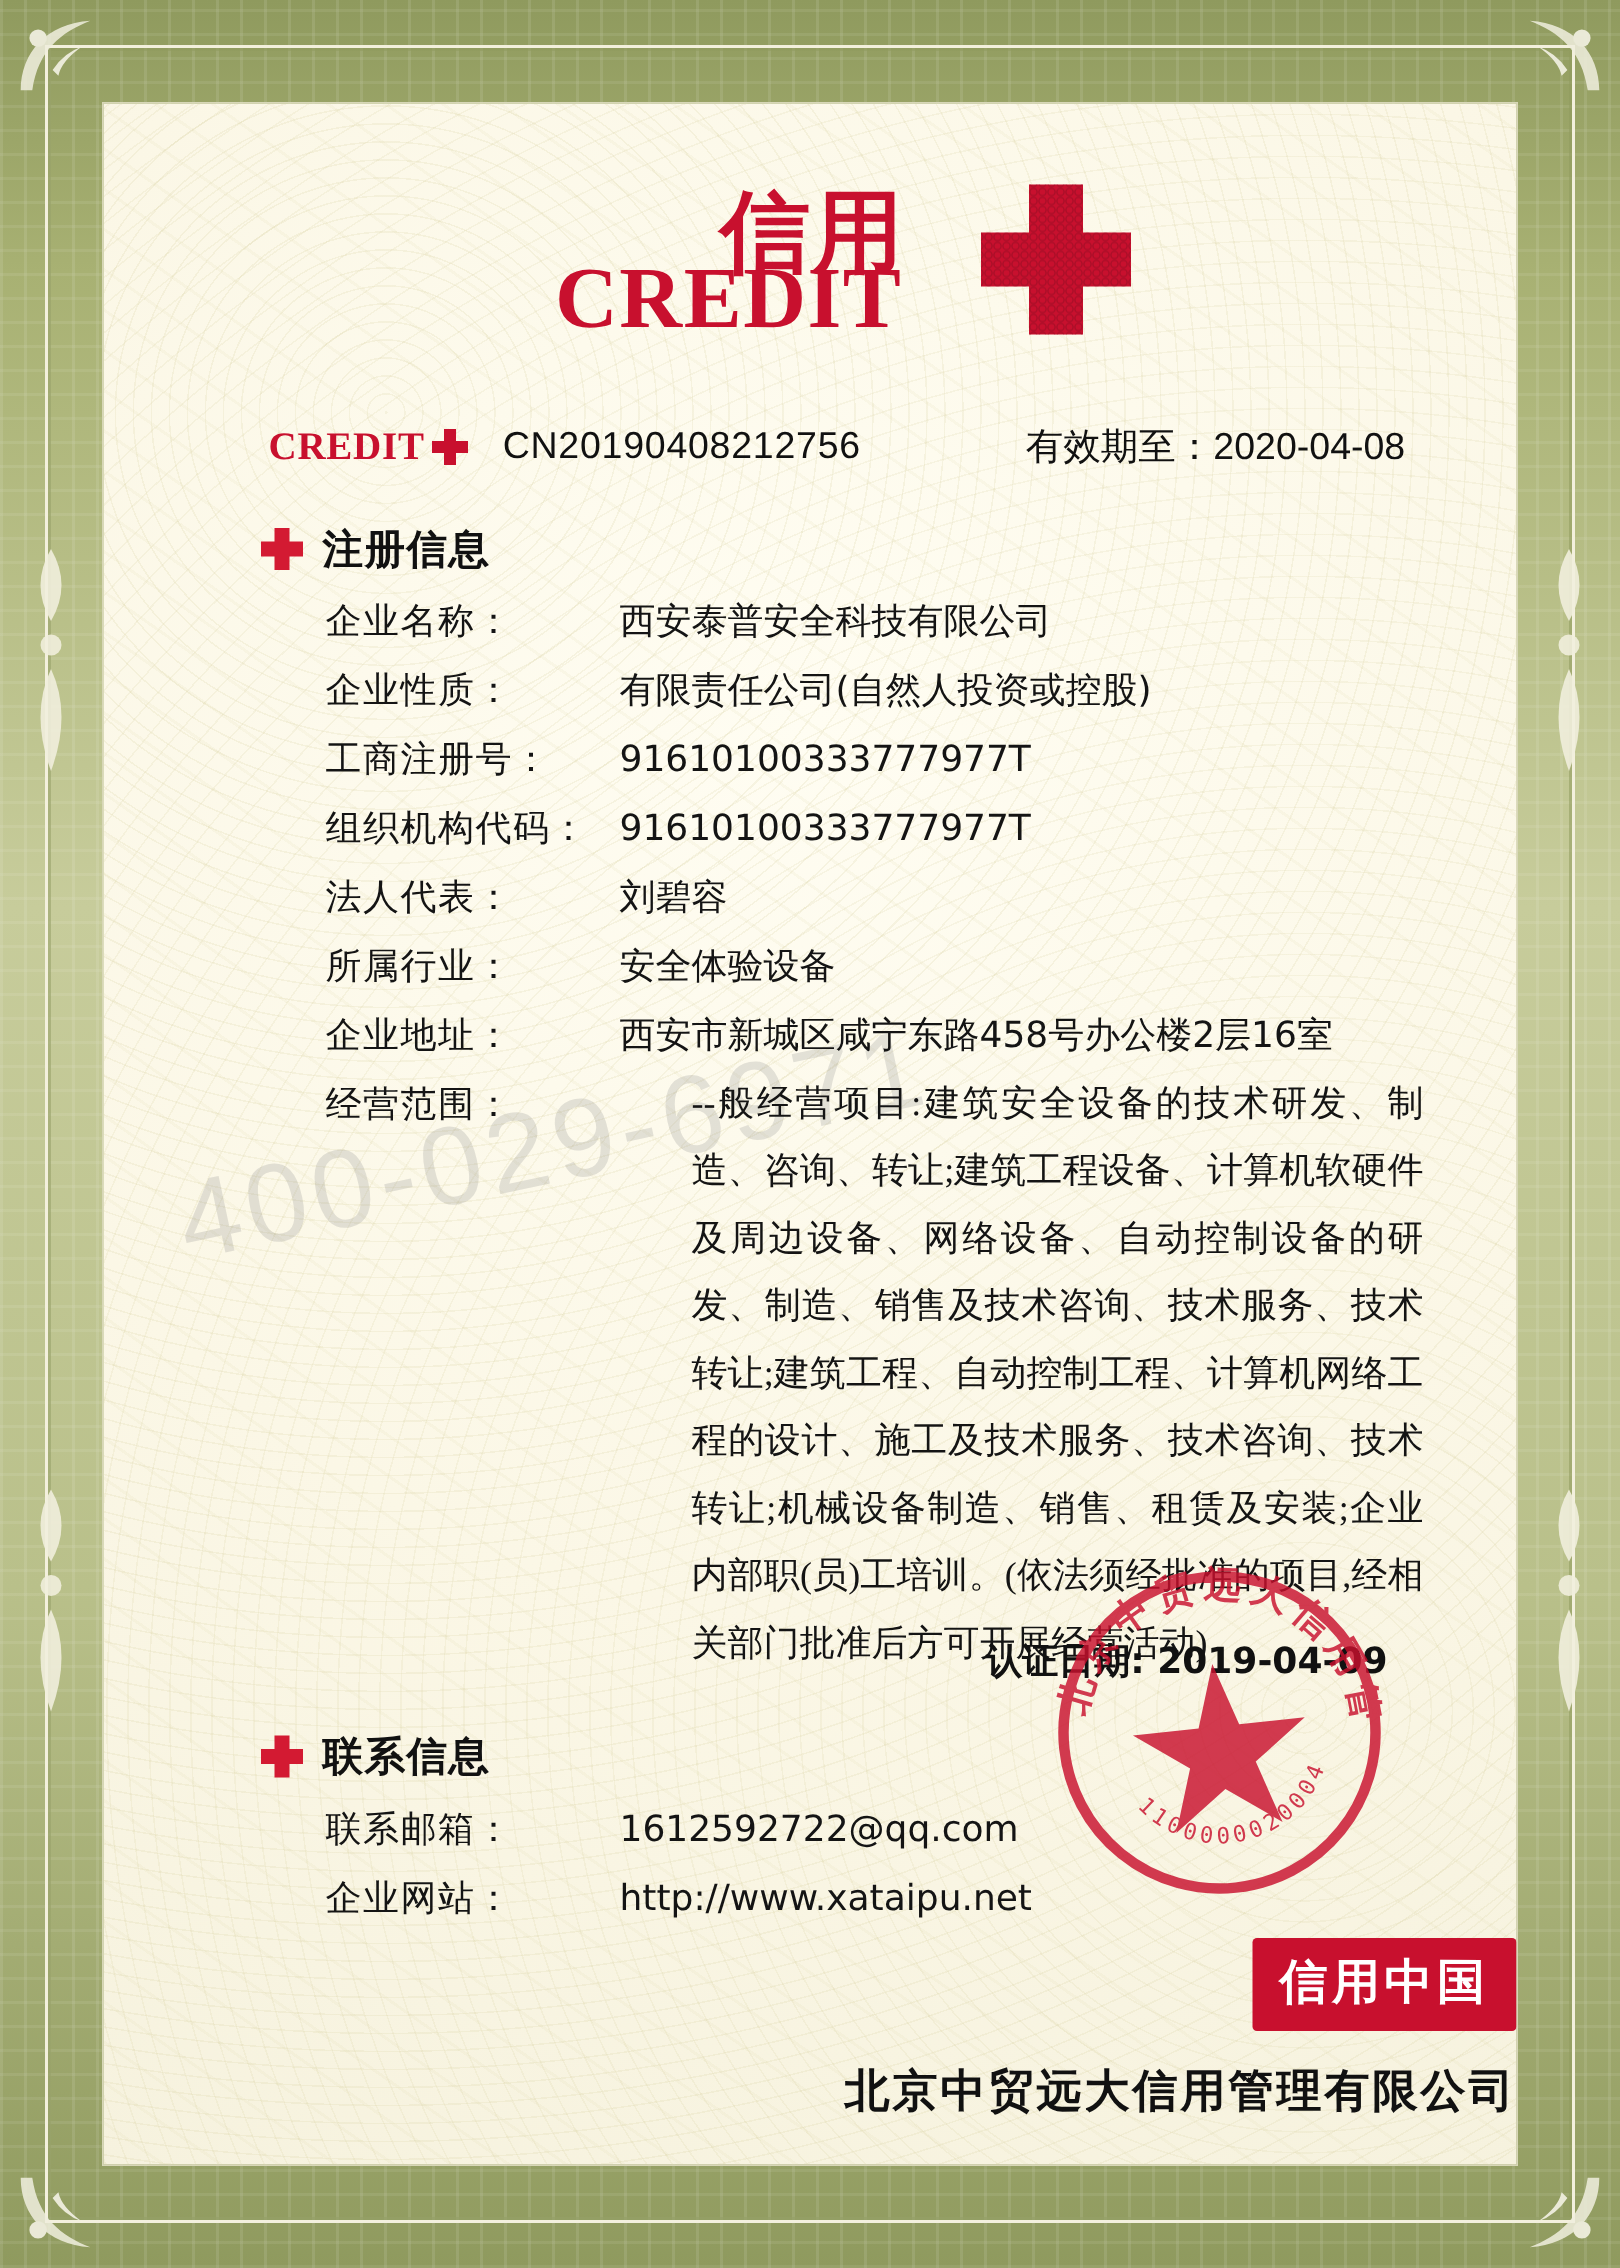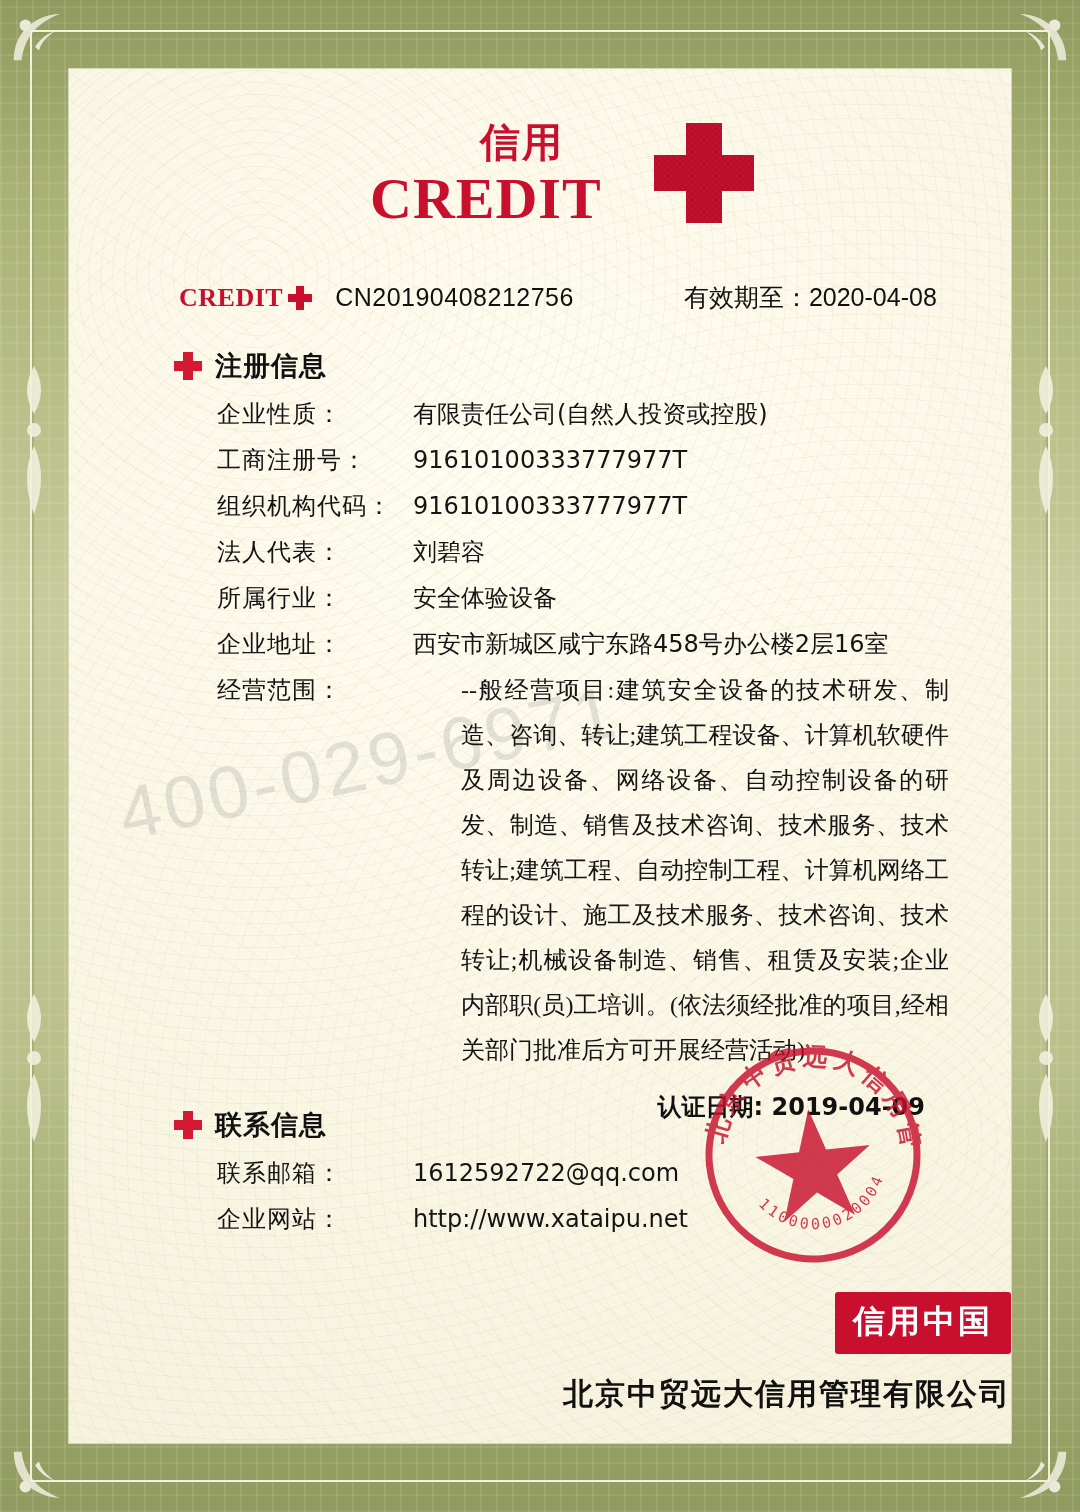--- a/index.html
+++ b/index.html
@@ -100,21 +100,21 @@
     position: relative;
     height: 150px;
   }
   .title-cn {
     position: absolute;
     left: 50%;
     margin-left: -60px;
     top: 46px;
     font-family: Liberation Sans, sans-serif;
     font-weight: bold;
-    font-size: 40px;
+    font-size: 60px;
     color: #c8102e;
     letter-spacing: 2px;
   }
   .title-en {
     position: absolute;
     left: 50%;
     margin-left: -170px;
     top: 96px;
     font-family: "Liberation Serif", serif;
     font-weight: bold;
@@ -383,20 +383,24 @@
 
       <div class="section-head">
         <span class="sec-cross">
           <svg viewBox="0 0 30 30" width="30" height="30" aria-hidden="true">
             <path d="M10 1 h10 v9 h9 v10 h-9 v9 h-10 v-9 h-9 v-10 h9 z" fill="#d31a32"></path>
           </svg>
         </span>
         <span class="sh-text">注册信息</span>
       </div>
 
+      <div class="field">
+        <span class="lbl">企业名称：</span>
+        <span class="val">西安泰普安全科技有限公司</span>
+      </div>
       <div class="field">
         <span class="lbl">企业性质：</span>
         <span class="val">有限责任公司(自然人投资或控股)</span>
       </div>
       <div class="field">
         <span class="lbl">工商注册号：</span>
         <span class="val">91610100333777977T</span>
       </div>
       <div class="field">
         <span class="lbl">组织机构代码：</span>

